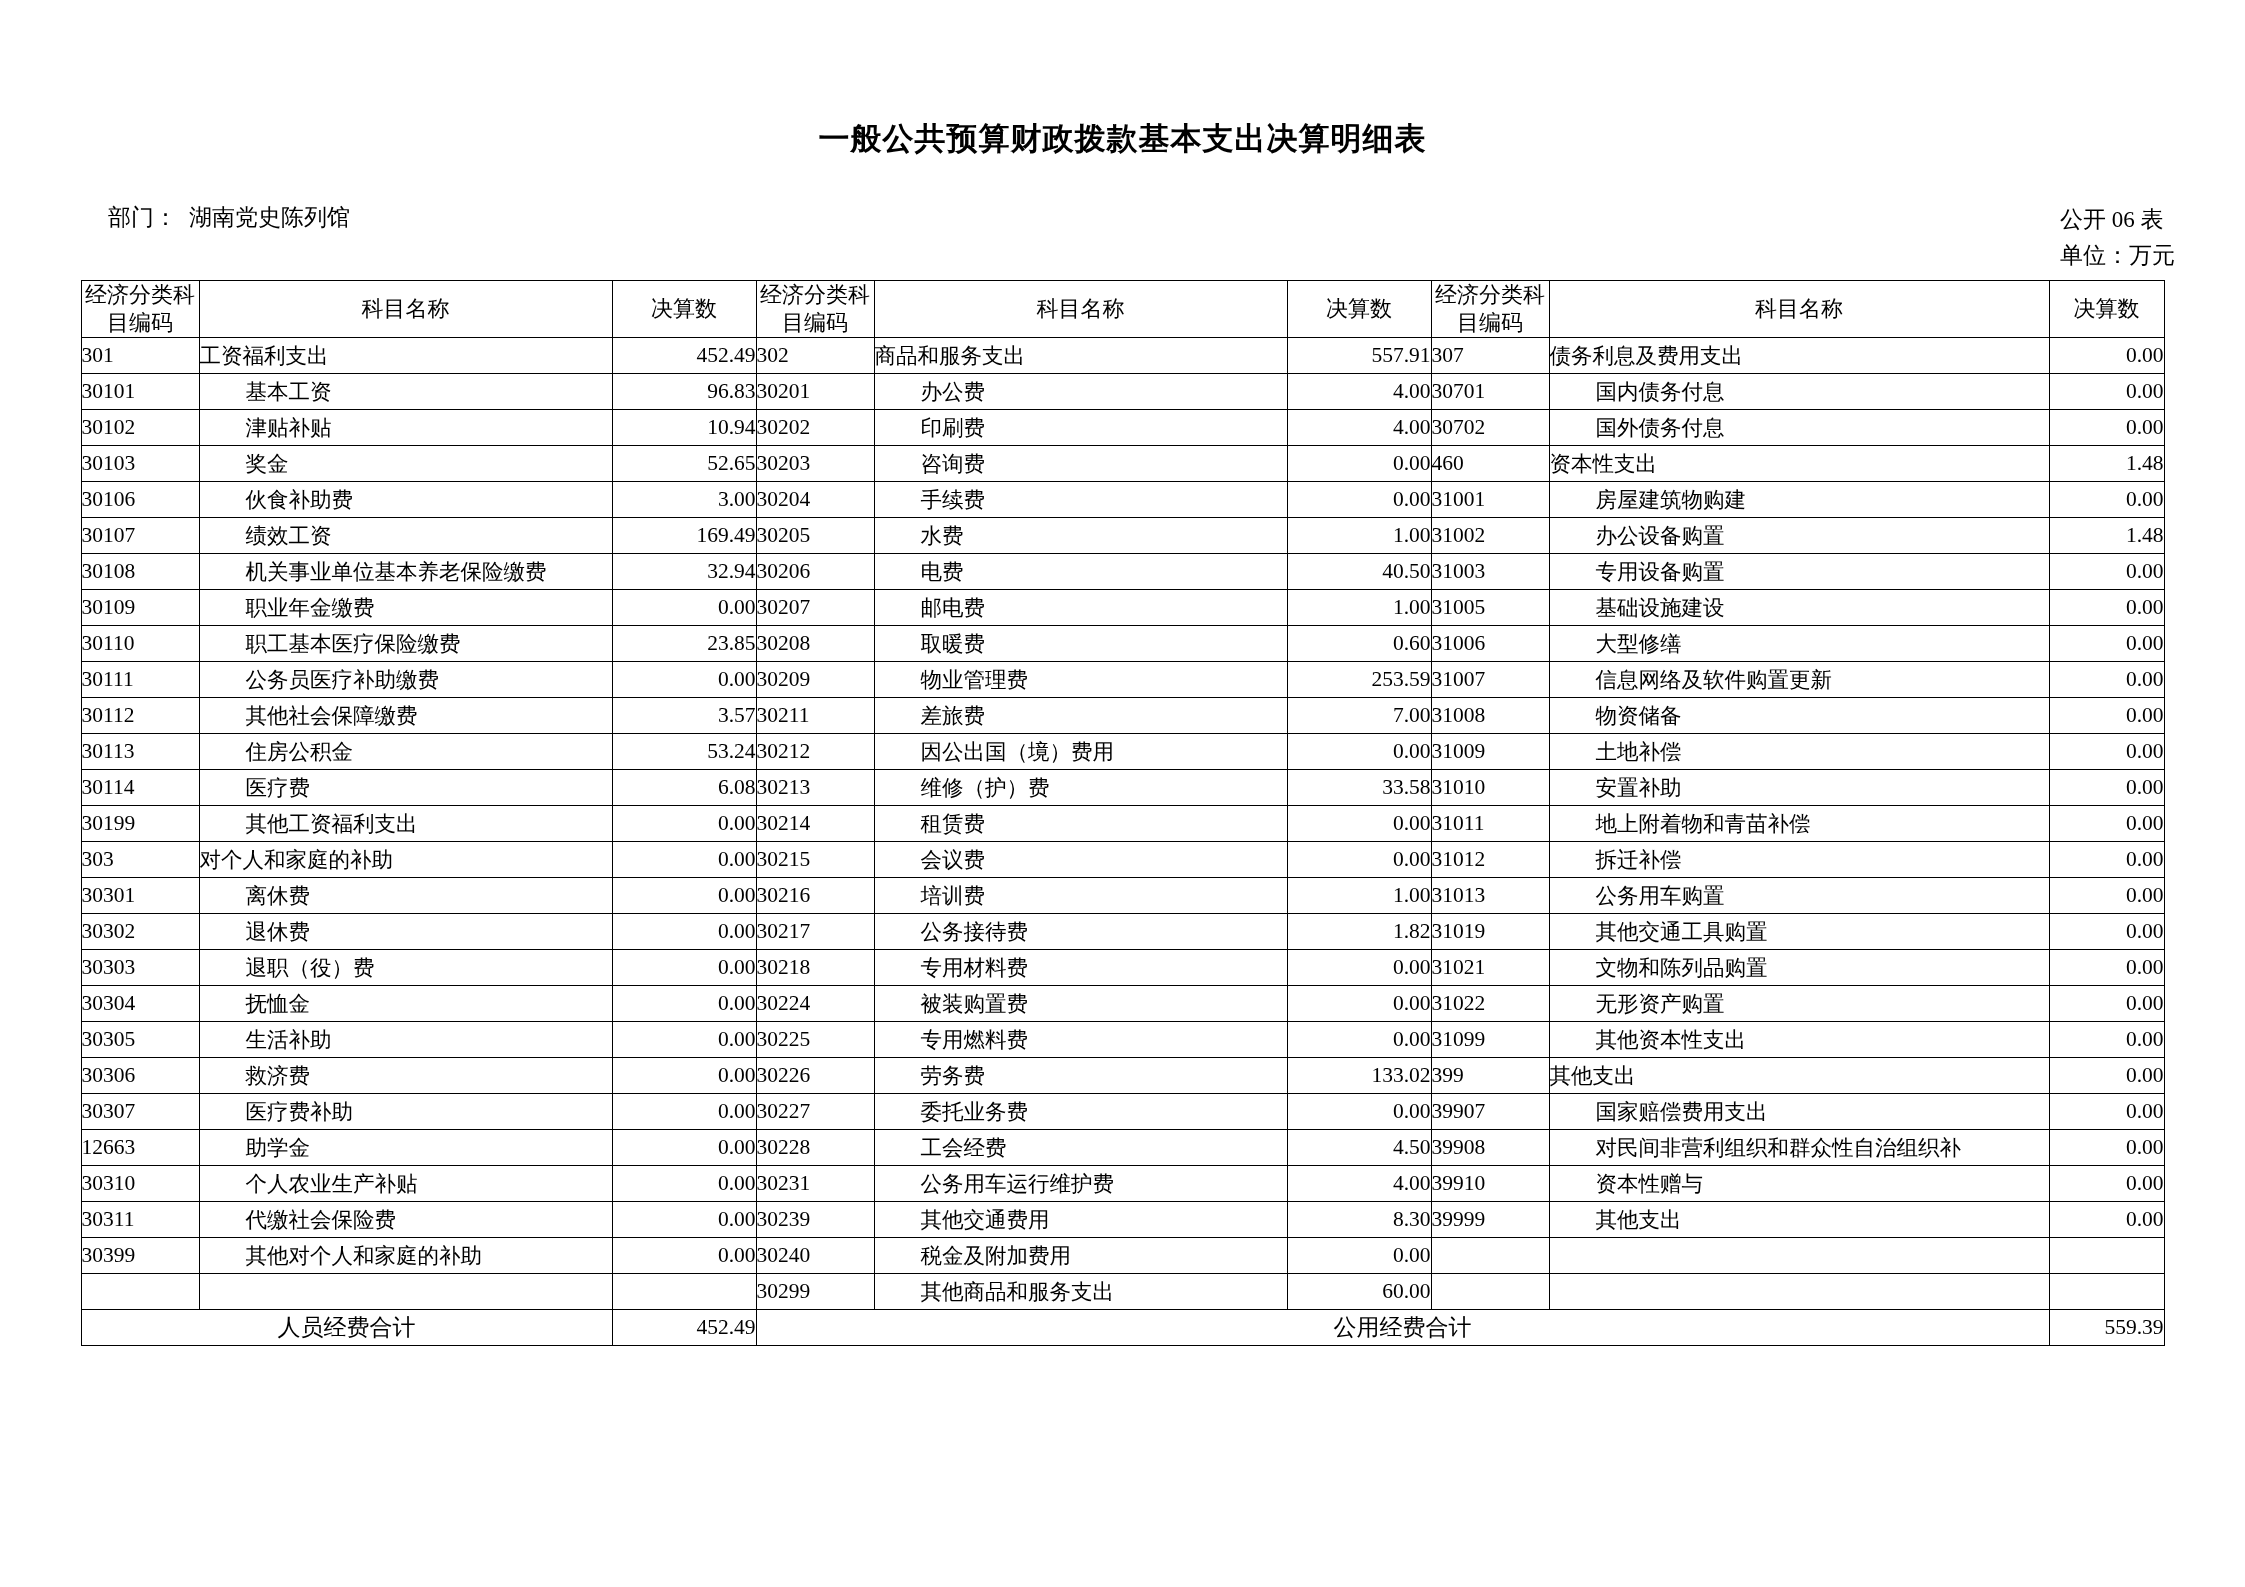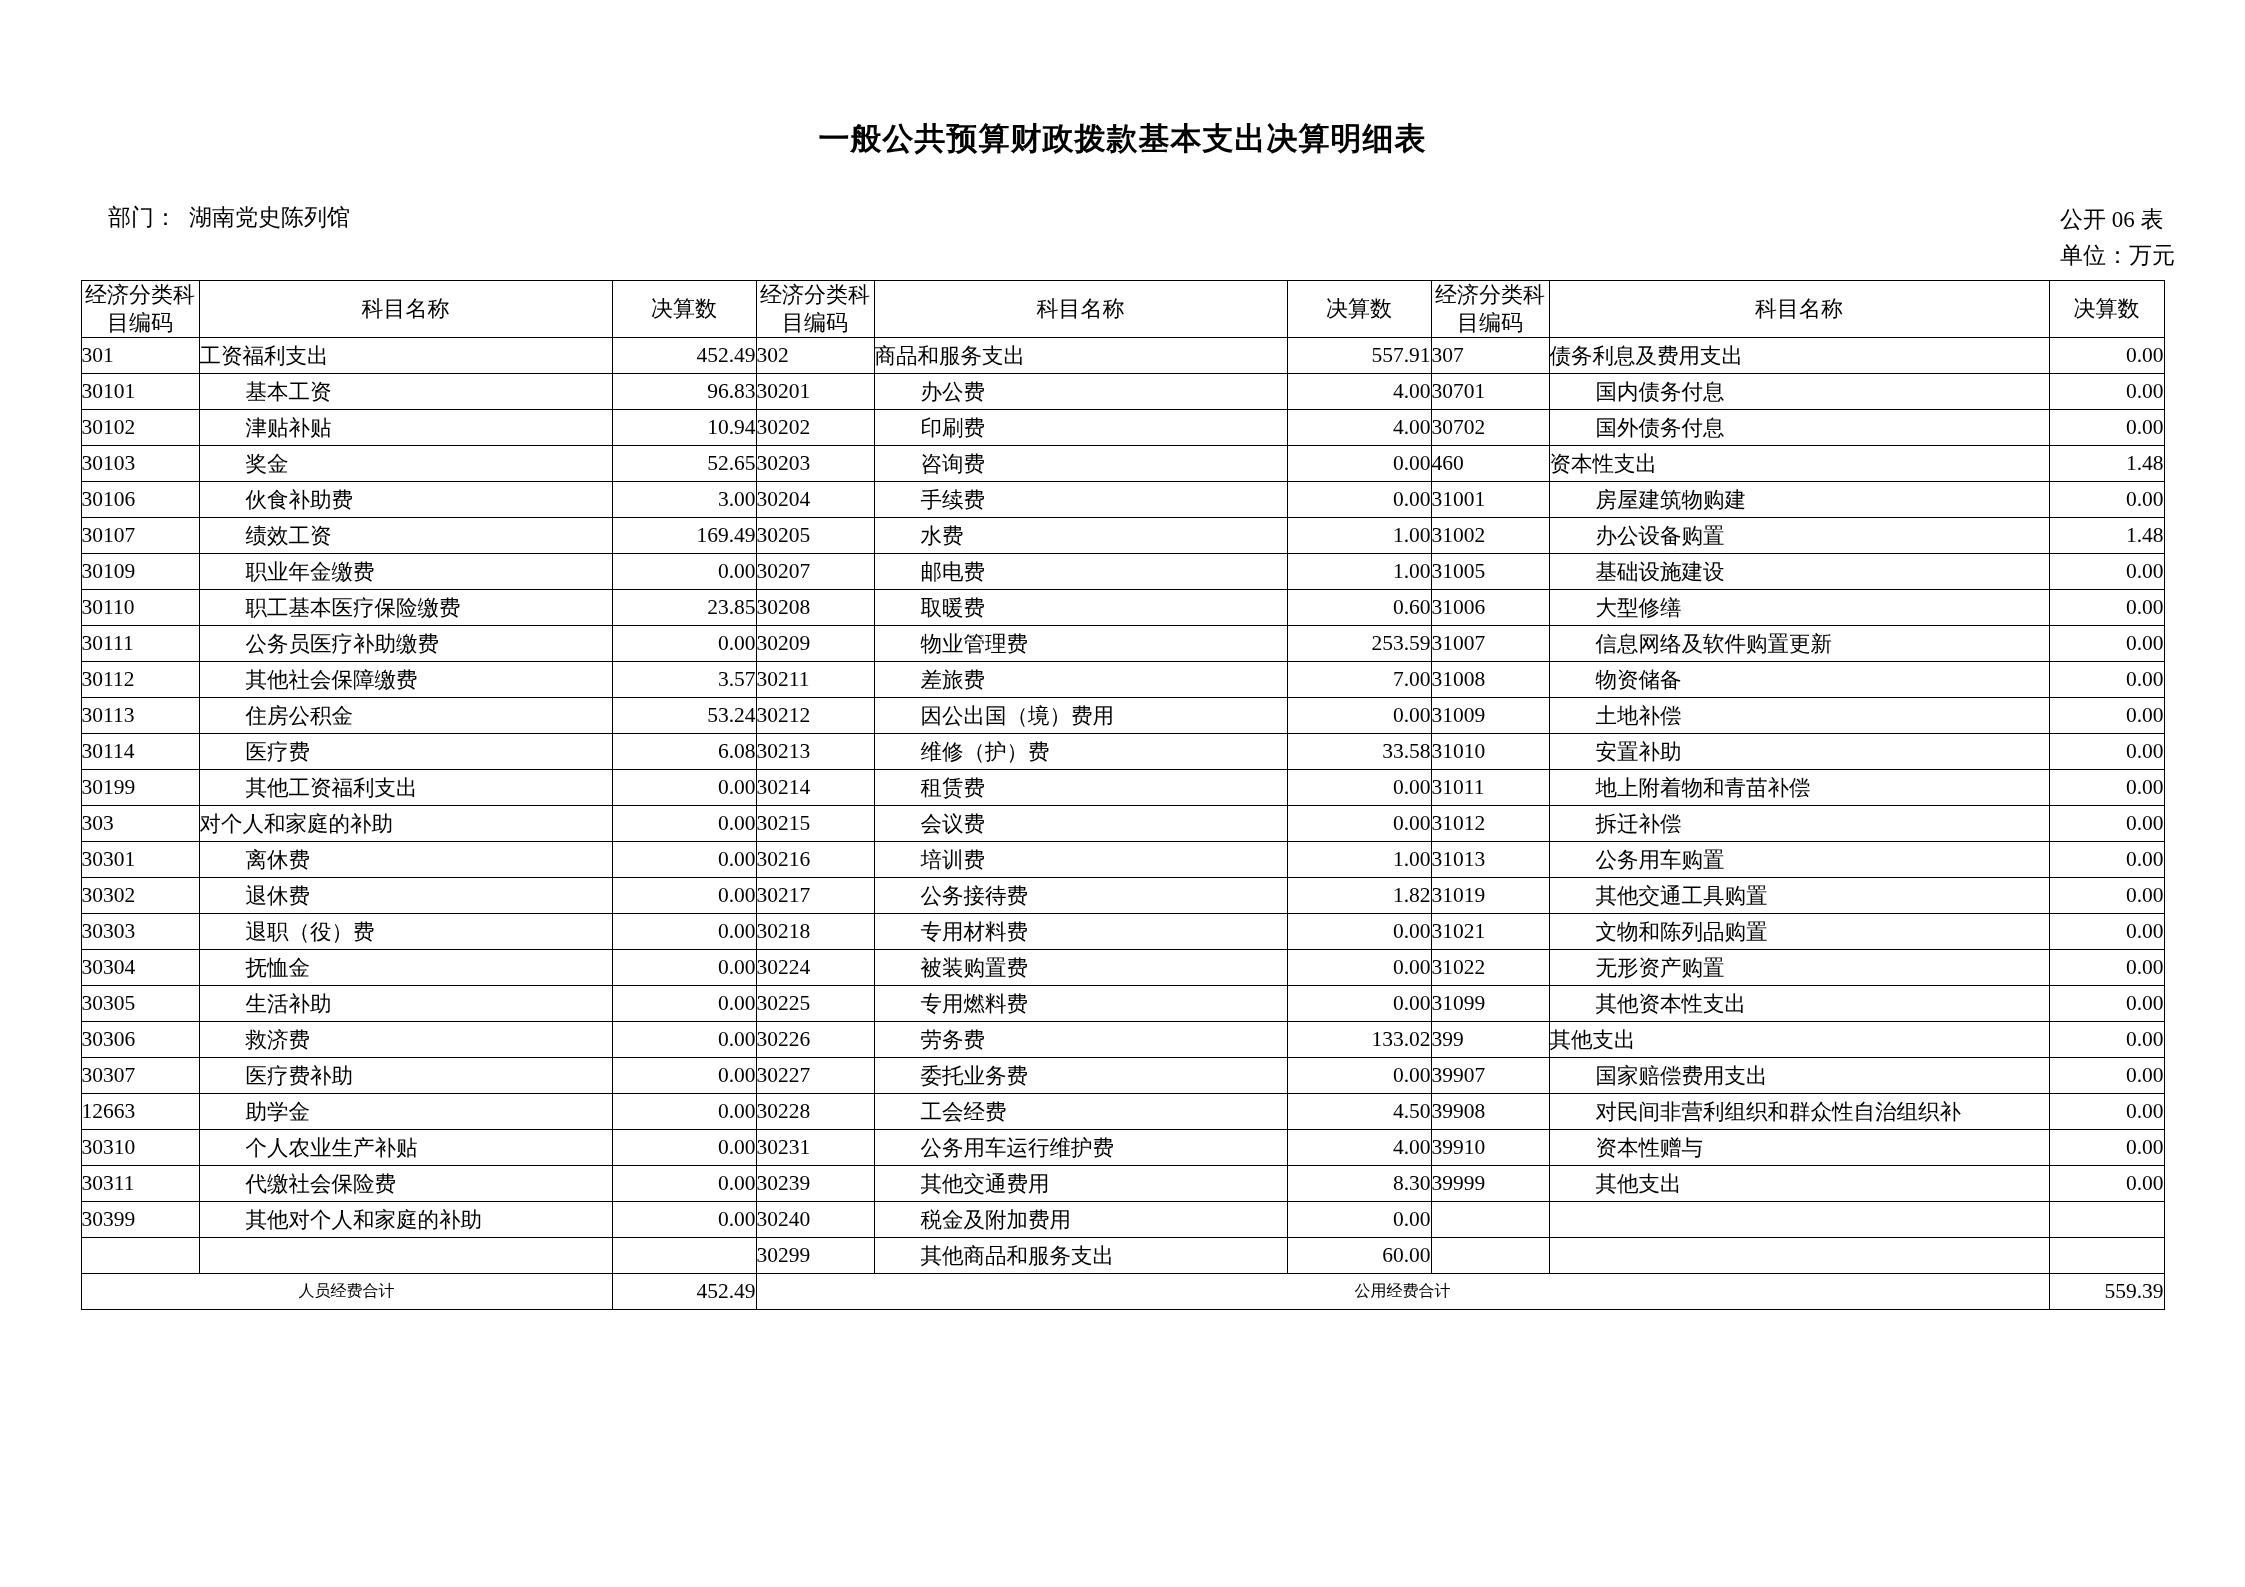--- a/index.html
+++ b/index.html
@@ -86,21 +86,21 @@
   .name-cell.indent {
     padding-left: 46px;
   }
   .num-cell {
     text-align: right;
     padding-right: 14px;
     font-size: 21.5px;
   }
   .footer-label {
     text-align: center;
-    font-size: 16px;
+    font-size: 23px;
   }
   
   col.c-code { width: 118px; }
   col.c-name { width: 413px; }
   col.c-num  { width: 144px; }
   col.c-name3 { width: 500px; }
   col.c-num3 { width: 115px; }
 </style>
 </head>
 <body>
@@ -205,20 +205,31 @@
           <td class="name-cell indent">绩效工资</td>
           <td class="num-cell">169.49</td>
           <td class="code-cell">30205</td>
           <td class="name-cell indent">水费</td>
           <td class="num-cell">1.00</td>
           <td class="code-cell">31002</td>
           <td class="name-cell indent">办公设备购置</td>
           <td class="num-cell">1.48</td>
         </tr>
         <tr>
+          <td class="code-cell">30108</td>
+          <td class="name-cell indent">机关事业单位基本养老保险缴费</td>
+          <td class="num-cell">32.94</td>
+          <td class="code-cell">30206</td>
+          <td class="name-cell indent">电费</td>
+          <td class="num-cell">40.50</td>
+          <td class="code-cell">31003</td>
+          <td class="name-cell indent">专用设备购置</td>
+          <td class="num-cell">0.00</td>
+        </tr>
+        <tr>
           <td class="code-cell">30109</td>
           <td class="name-cell indent">职业年金缴费</td>
           <td class="num-cell">0.00</td>
           <td class="code-cell">30207</td>
           <td class="name-cell indent">邮电费</td>
           <td class="num-cell">1.00</td>
           <td class="code-cell">31005</td>
           <td class="name-cell indent">基础设施建设</td>
           <td class="num-cell">0.00</td>
         </tr>

